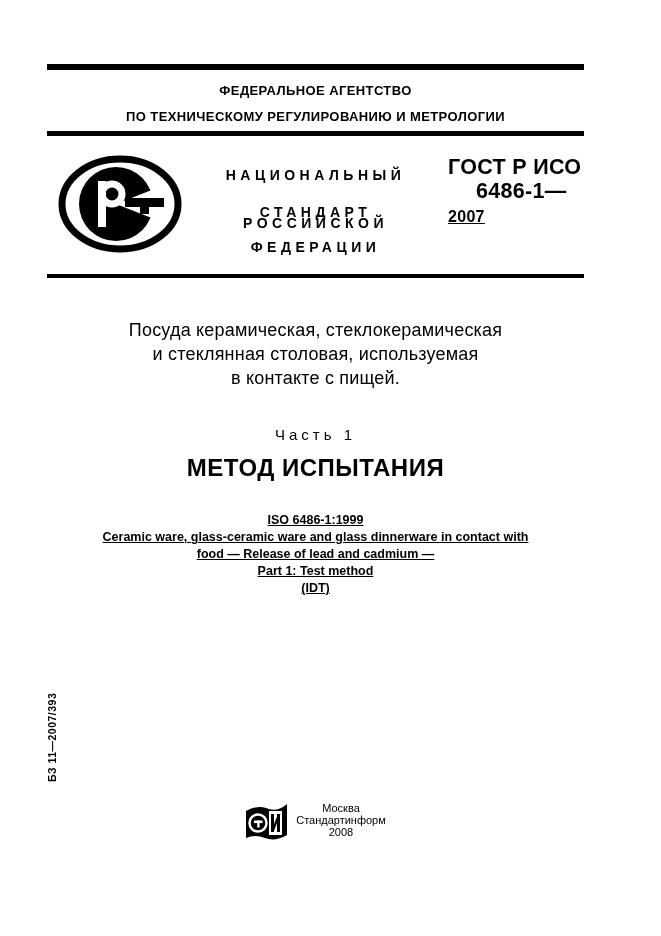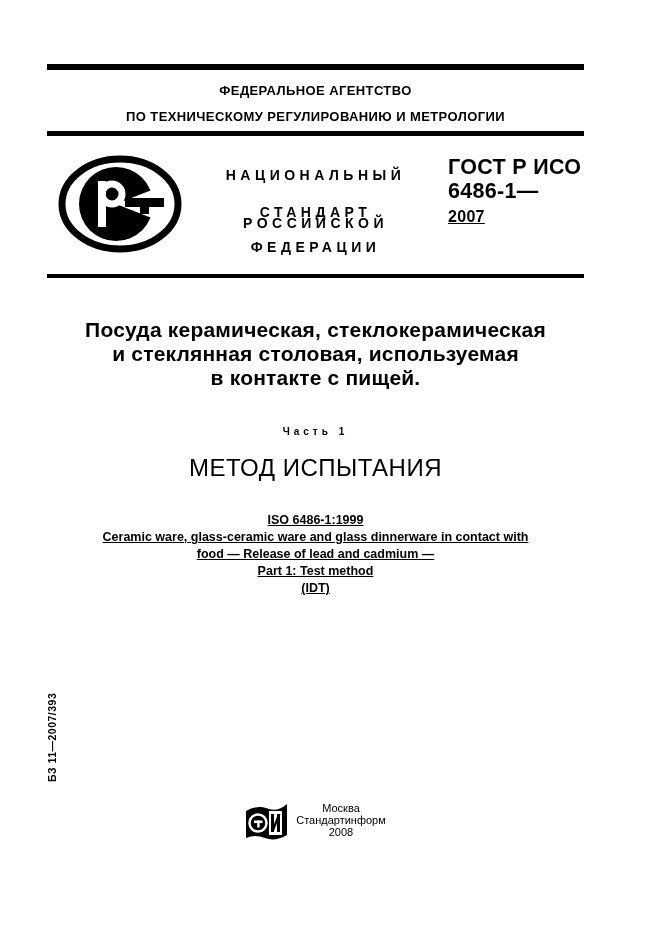--- a/index.html
+++ b/index.html
@@ -8,23 +8,23 @@
     font-family:"Liberation Sans","DejaVu Sans",sans-serif;color:#000;
     overflow:hidden;margin:0 auto;padding-left:9px;
   }
   .rule{position:absolute;background:#000;}
   .c{position:absolute;left:47px;width:537px;text-align:center;}
   .agency{font-size:13px;font-weight:bold;letter-spacing:0.4px;line-height:1.15;}
   .natline{font-size:14px;font-weight:bold;letter-spacing:4.5px;line-height:1;}
   .gost{position:absolute;left:448px;font-weight:bold;line-height:1;letter-spacing:0.3px;}
   .gost-big{font-size:21.5px;}
   .gost-year{font-size:16px;text-decoration:underline;}
-  .title-ru{top:318px;font-size:21px;font-weight:bold;line-height:24px;letter-spacing:0.2px;}
-  .part{top:427px;font-size:10px;font-weight:bold;letter-spacing:4px;line-height:1;}
-  .method{top:456px;font-size:24px;font-weight:normal;letter-spacing:0.5px;line-height:1;}
+  .title-ru{top:318px;font-size:18px;font-weight:normal;line-height:24px;letter-spacing:0.2px;}
+  .part{top:427px;font-size:15px;font-weight:normal;letter-spacing:4px;line-height:1;}
+  .method{top:456px;font-size:24px;font-weight:bold;letter-spacing:0.5px;line-height:1;}
   .isoblock{top:512px;font-size:12.5px;font-weight:bold;line-height:17px;text-decoration:underline;}
   .edition{top:626px;font-size:13.5px;font-weight:bold;line-height:1;}
   .sidecode{
     position:absolute;left:9px;top:733px;width:86px;height:12px;
     font-size:10.5px;font-weight:bold;letter-spacing:0.5px;line-height:12px;
     text-align:center;transform:rotate(-90deg);white-space:nowrap;
   }
   .imprint{position:absolute;left:241px;top:802px;width:200px;text-align:center;
     font-size:11px;font-weight:normal;line-height:12px;}
   .logo-rst{position:absolute;left:57px;top:154px;}
@@ -54,21 +54,21 @@
 
   <div>
     <div class="c natline" style="top:168px;">НАЦИОНАЛЬНЫЙ</div>
     <div class="c natline" style="top:205px;">СТАНДАРТ</div>
     <div class="c natline" style="top:216px;">РОССИЙСКОЙ</div>
     <div class="c natline" style="top:240px;">ФЕДЕРАЦИИ</div>
   </div>
 
   <div>
     <div class="gost gost-big" style="top:157px;">ГОСТ Р ИСО</div>
-    <div class="gost gost-big" style="top:181px;">6486-1—</div>
+    <div class="gost gost-big" style="top:181px;margin-left:28px;">6486-1—</div>
     <div class="gost gost-year" style="top:209px;">2007</div>
   </div>
 
   <div class="rule" style="left:47px;top:274px;width:537px;height:4px;"></div>
 
   <div class="c title-ru">
     <div>Посуда керамическая, стеклокерамическая</div>
     <div>и стеклянная столовая, используемая</div>
     <div>в контакте с пищей.</div>
   </div>

